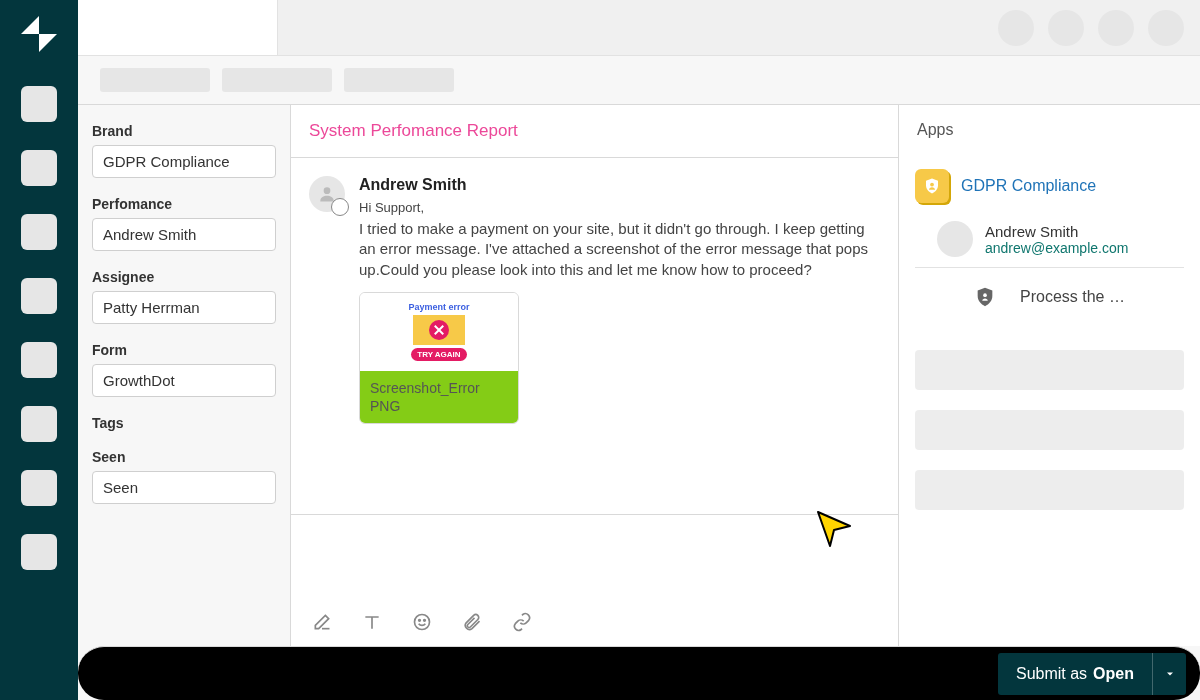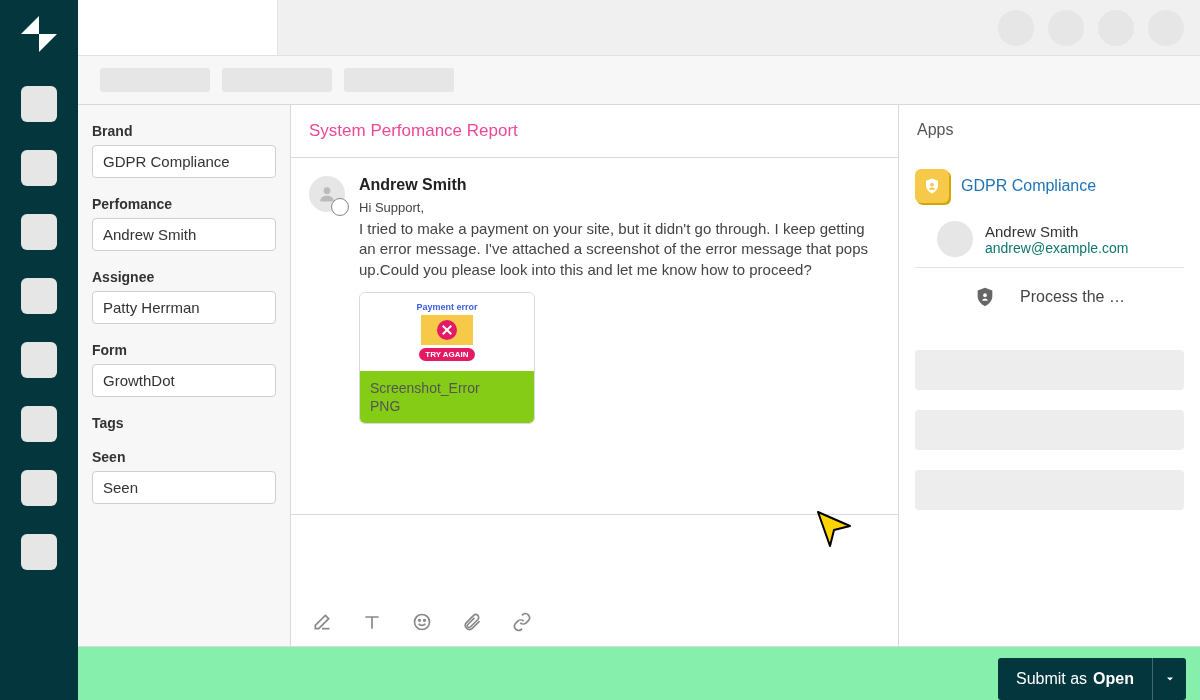--- a/index.html
+++ b/index.html
@@ -40,21 +40,21 @@
   .center-panel { flex: 1; display: flex; flex-direction: column; background: #fff; border-right: 1px solid #d9d9d9; min-width: 0; }
   .center-header { padding: 16px 18px; font-size: 17px; color: #ec4899; border-bottom: 1px solid #d9d9d9; }
   .msg { display: flex; padding: 18px; gap: 14px; }
   .avatar { width: 36px; height: 36px; background: #e6e6e6; border-radius: 50%; position: relative; display:flex; align-items:center; justify-content:center;}
   .avatar::after { content:""; position:absolute; right:-4px; bottom:-4px; width:16px; height:16px; background:#fff; border:1px solid #888; border-radius:50%; }
   .msg-body { flex: 1; min-width: 0; }
   .msg-name { font-weight: 700; font-size: 16px; color: #222; margin-bottom: 6px; }
   .msg-greeting { font-size: 13px; color: #444; margin-bottom: 4px; }
   .msg-text { font-size: 15px; color: #444; line-height: 1.35; }
 
-  .attach { margin: 12px 0 0 0; width: 176px; border: 1px solid #d9d9d9; border-radius: 6px; overflow: hidden; }
+  .attach { margin: 12px 0 0 0; width: 160px; border: 1px solid #d9d9d9; border-radius: 6px; overflow: hidden; }
   .attach-preview { height: 78px; background: #fff; position: relative; display:flex; flex-direction:column; align-items:center; justify-content:center; gap:3px;}
   .attach-title { font-size: 9px; font-weight:700; color:#3b5fe0;}
   .attach-errbox { width: 52px; height: 30px; background:#f7c948; display:flex; align-items:center; justify-content:center;}
   .attach-errcircle { width:20px; height:20px; background:#e41b64; border-radius:50%; position:relative;}
   .attach-errcircle::before, .attach-errcircle::after { content:""; position:absolute; left:9px; top:4px; width:2px; height:12px; background:#fff; }
   .attach-errcircle::before { transform: rotate(45deg); }
   .attach-errcircle::after { transform: rotate(-45deg); }
   .attach-btn { font-size:8px; font-weight:700; color:#fff; background:#e41b64; padding:2px 6px; border-radius:8px;}
   .attach-meta { background: #84cc16; padding: 8px 10px; font-size: 14px; color: #555; line-height: 1.3; }
 
@@ -76,21 +76,21 @@
   .divider { border:none; border-top:1px solid #e2e2e2; margin: 10px 0 16px 0;}
   .process-row { display:flex; align-items:center; gap:24px; justify-content:center; margin-bottom: 14px;}
   .shield { width:22px; height:26px; color:#666;}
   .process-text { font-size:16px; color:#444;}
   .btn-row { display:flex; gap:8px; }
   .btn { flex:1; background:#1f73b7; color:#fff; border:none; border-radius:4px; height:48px; font-size:17px; font-weight:600; display:flex; align-items:center; justify-content:center; gap:8px; cursor:pointer;}
   .skel-col { margin-top: 40px; display:flex; flex-direction:column; gap:20px;}
   .skel { height:40px; background:#ededed; border-radius:4px;}
 
   
-  .footer { height: 54px; background:#86efac; border-top:1px solid #d9d9d9; display:flex; align-items:flex-end; justify-content:flex-end; padding: 0 0 0 16px;}
+  .footer { height: 54px; background:#000000; border-top:1px solid #d9d9d9; display:flex; align-items:center; justify-content:flex-end; padding: 0 0 0 16px; border-radius: 26px;}
   .submit { background:#03363d; color:#fff; border:none; height:42px; padding: 0 18px; font-size:16px; display:flex; align-items:center; gap:6px; cursor:pointer; border-radius: 3px 0 0 3px;}
   .submit strong { font-weight:700;}
   .submit-caret { background:#03363d; color:#fff; height:42px; width:34px; display:flex; align-items:center; justify-content:center; border-left:1px solid rgba(255,255,255,0.25); cursor:pointer; margin-right: 14px; border-radius: 0 3px 3px 0;}
 </style>
 </head>
 <body>
 
 <div class="app">
   <div class="rail">
     <div class="rail-logo">

